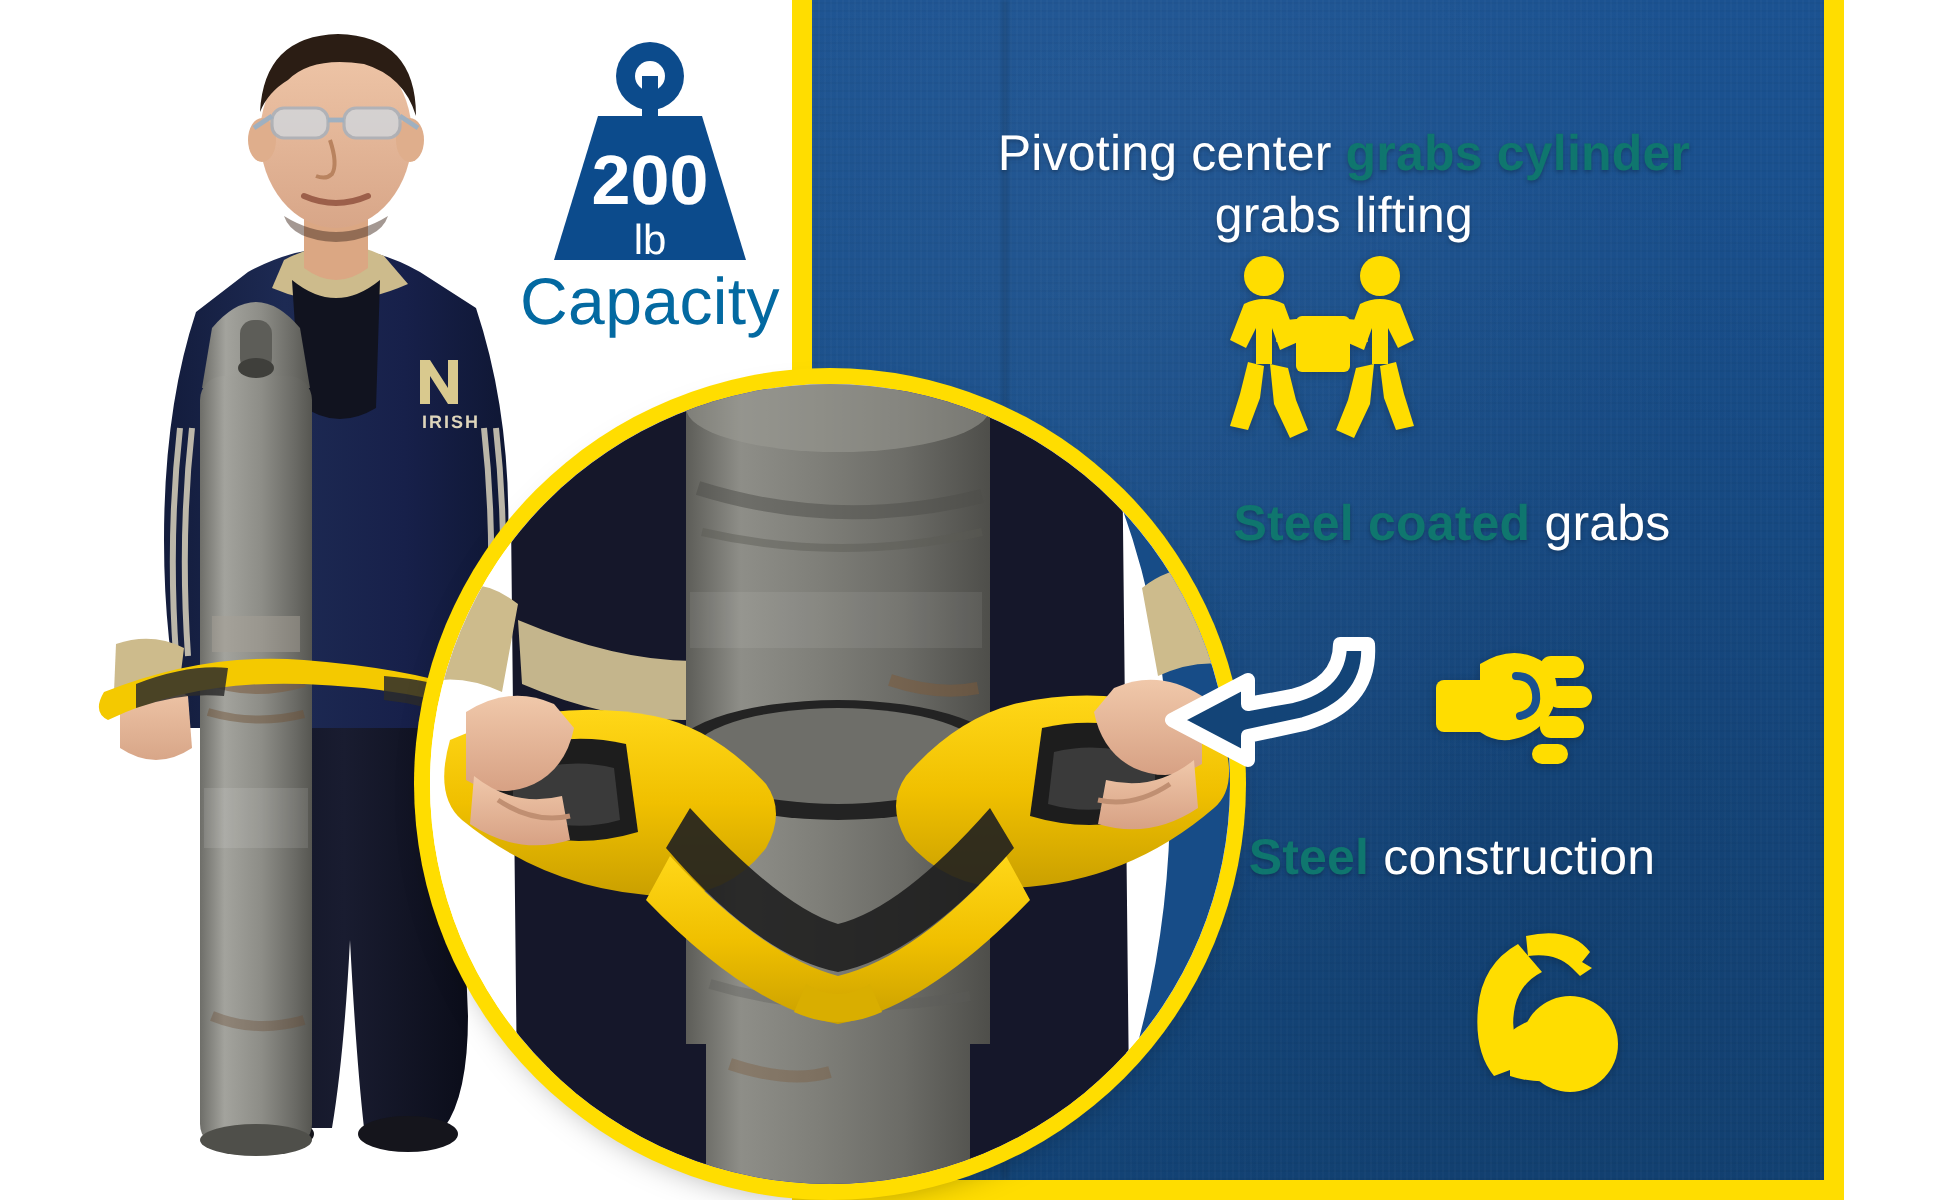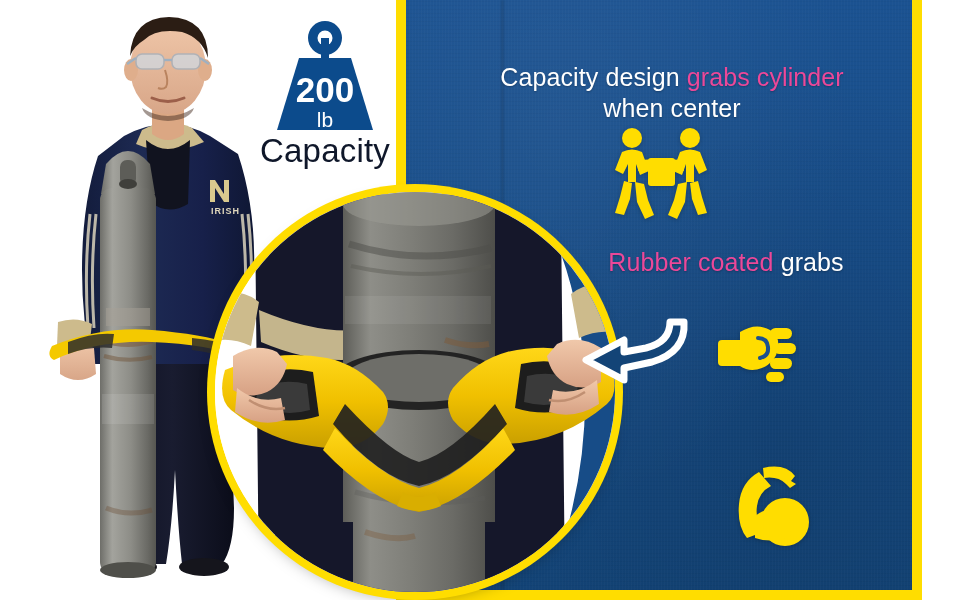--- a/index.html
+++ b/index.html
@@ -27,21 +27,21 @@
 
   
   .stripe-left{position:absolute;left:396px;top:0;width:10px;height:600px;background:#ffdd00;z-index:6;}
   .stripe-right{position:absolute;left:912px;top:0;width:10px;height:600px;background:#ffdd00;z-index:6;}
   .stripe-bottom{position:absolute;left:396px;top:590px;width:526px;height:10px;background:#ffdd00;z-index:6;}
 
   
   .feature{position:absolute;color:#ffffff;text-align:center;line-height:1.22;
            font-size:25px;font-weight:400;letter-spacing:.1px;z-index:5;
            text-shadow:0 1px 2px rgba(0,0,0,.25);}
-  .feature b{color:#ec4899;font-weight:400;}
+  .feature b{color:#0f766e;font-weight:700;}
   .f1{left:452px;top:62px;width:440px;}
   .f2{left:560px;top:247px;width:332px;}
   .f3{left:560px;top:414px;width:332px;}
 
   
   .pict{position:absolute;z-index:5;}
   .pict svg{display:block;filter:drop-shadow(0 1px 2px rgba(0,0,0,.22));}
   .p-lift{left:613px;top:126px;}
   .p-grip{left:718px;top:322px;}
   .p-bicep{left:733px;top:464px;}
@@ -49,21 +49,21 @@
   
   .arrow{position:absolute;left:566px;top:306px;z-index:8;}
   .arrow svg{display:block;}
 
   
   .photo-man{position:absolute;left:32px;top:8px;width:300px;height:575px;z-index:2;}
 
   
   .capacity{position:absolute;left:255px;top:18px;width:140px;z-index:4;text-align:center;}
   .capacity .cap-word{
-    font-size:33px;color:#0f172a;font-weight:400;margin-top:-4px;letter-spacing:.2px;
+    font-size:33px;color:#0369a1;font-weight:400;margin-top:-4px;letter-spacing:.2px;
   }
   .weight-svg{display:block;margin:0 auto;}
 
   
   .inset{
     position:absolute;left:215px;top:192px;width:400px;height:400px;border-radius:50%;
     background:#ffffff;z-index:7;
     box-shadow:0 0 0 8px #ffdd00, 0 6px 16px rgba(0,0,0,.35);
     overflow:hidden;
   }
@@ -178,22 +178,22 @@
       <circle cx="70" cy="20" r="7.5" fill="#ffffff"></circle>
       <rect x="66" y="20" width="8" height="22" fill="#0c4b8c"></rect>
       <path d="M44 40 H96 L118 112 H22 Z" fill="#0c4b8c"></path>
       <text x="70" y="84" text-anchor="middle" fill="#ffffff" font-family="'Liberation Sans',sans-serif" font-size="35" font-weight="700">200</text>
       <text x="70" y="109" text-anchor="middle" fill="#ffffff" font-family="'Liberation Sans',sans-serif" font-size="21" font-weight="400">lb</text>
     </svg>
     <div class="cap-word">Capacity</div>
   </div>
 
   <div class="feature f1">
-    <span>Capacity design </span><b>grabs cylinder</b><br>
-    <span>when center</span>
+    <span>Pivoting center </span><b>grabs cylinder</b><br>
+    <span>grabs lifting</span>
   </div>
 
   <div class="pict p-lift">
     <svg width="96" height="94" viewBox="0 0 96 94" fill="#ffdd00">
 
       <circle cx="19" cy="12" r="10"></circle>
       <path d="M9 26 q10 -5 20 0 l7 19 -9 4 -4 -11 v18 h-8 V38 l-5 10 -8 -4 Z"></path>
       <path d="M11 55 l8 2 -2 16 -6 16 -9 -2 5 -16 Z"></path>
       <path d="M22 56 l9 2 4 16 6 15 -9 4 -8 -17 Z"></path>
       <path d="M27 35 q12 -4 20 3 l-3 9 q-9 -5 -19 -2 Z"></path>
@@ -202,35 +202,38 @@
       <path d="M87 26 q-10 -5 -20 0 l-7 19 9 4 4 -11 v18 h8 V38 l5 10 8 -4 Z"></path>
       <path d="M85 55 l-8 2 2 16 6 16 9 -2 -5 -16 Z"></path>
       <path d="M74 56 l-9 2 -4 16 -6 15 9 4 8 -17 Z"></path>
       <path d="M69 35 q-12 -4 -20 3 l3 9 q9 -5 19 -2 Z"></path>
 
       <rect x="35" y="32" width="27" height="28" rx="3"></rect>
     </svg>
   </div>
 
   <div class="feature f2">
-    <b>Rubber coated</b><span> grabs</span><br>
+    <b>Steel coated</b><span> grabs</span><br>
   </div>
 
   <div class="pict p-grip">
     <svg width="78" height="62" viewBox="0 0 78 62" fill="#ffdd00">
       <path d="M4 18 h22 v26 H4 a4 4 0 0 1 -4 -4 V22 a4 4 0 0 1 4 -4 Z"></path>
       <path d="M22 10 q16 -10 30 -2 q10 6 8 18 q-2 14 -16 20 q-12 5 -22 -2 Z"></path>
       <rect x="52" y="6" width="22" height="11" rx="5.5"></rect>
       <rect x="56" y="21" width="22" height="11" rx="5.5"></rect>
       <rect x="52" y="36" width="22" height="11" rx="5.5"></rect>
       <rect x="48" y="50" width="18" height="10" rx="5"></rect>
       <path d="M40 16 q9 0 10 9 q1 9 -8 11" fill="none" stroke="#1a5190" stroke-width="4" stroke-linecap="round"></path>
     </svg>
   </div>
 
+  <div class="feature f3">
+    <b>Steel</b><span> construction</span>
+  </div>
 
   <div class="pict p-bicep">
     <svg width="80" height="88" viewBox="0 0 80 88" fill="#ffdd00">
       <path d="M30 4 q22 -5 32 8 l-4 5 5 3 -6 4 -4 -4 q-8 -8 -22 -6 Z"></path>
       <path d="M26 8 q-18 10 -20 32 q-2 22 8 34 l16 -6 q-8 -12 -6 -26 q2 -14 14 -20 Z"></path>
       <ellipse cx="52" cy="58" rx="24" ry="24"></ellipse>
       <path d="M22 52 q16 -12 34 -6 l2 26 q-18 8 -36 2 Z"></path>
     </svg>
   </div>
 

